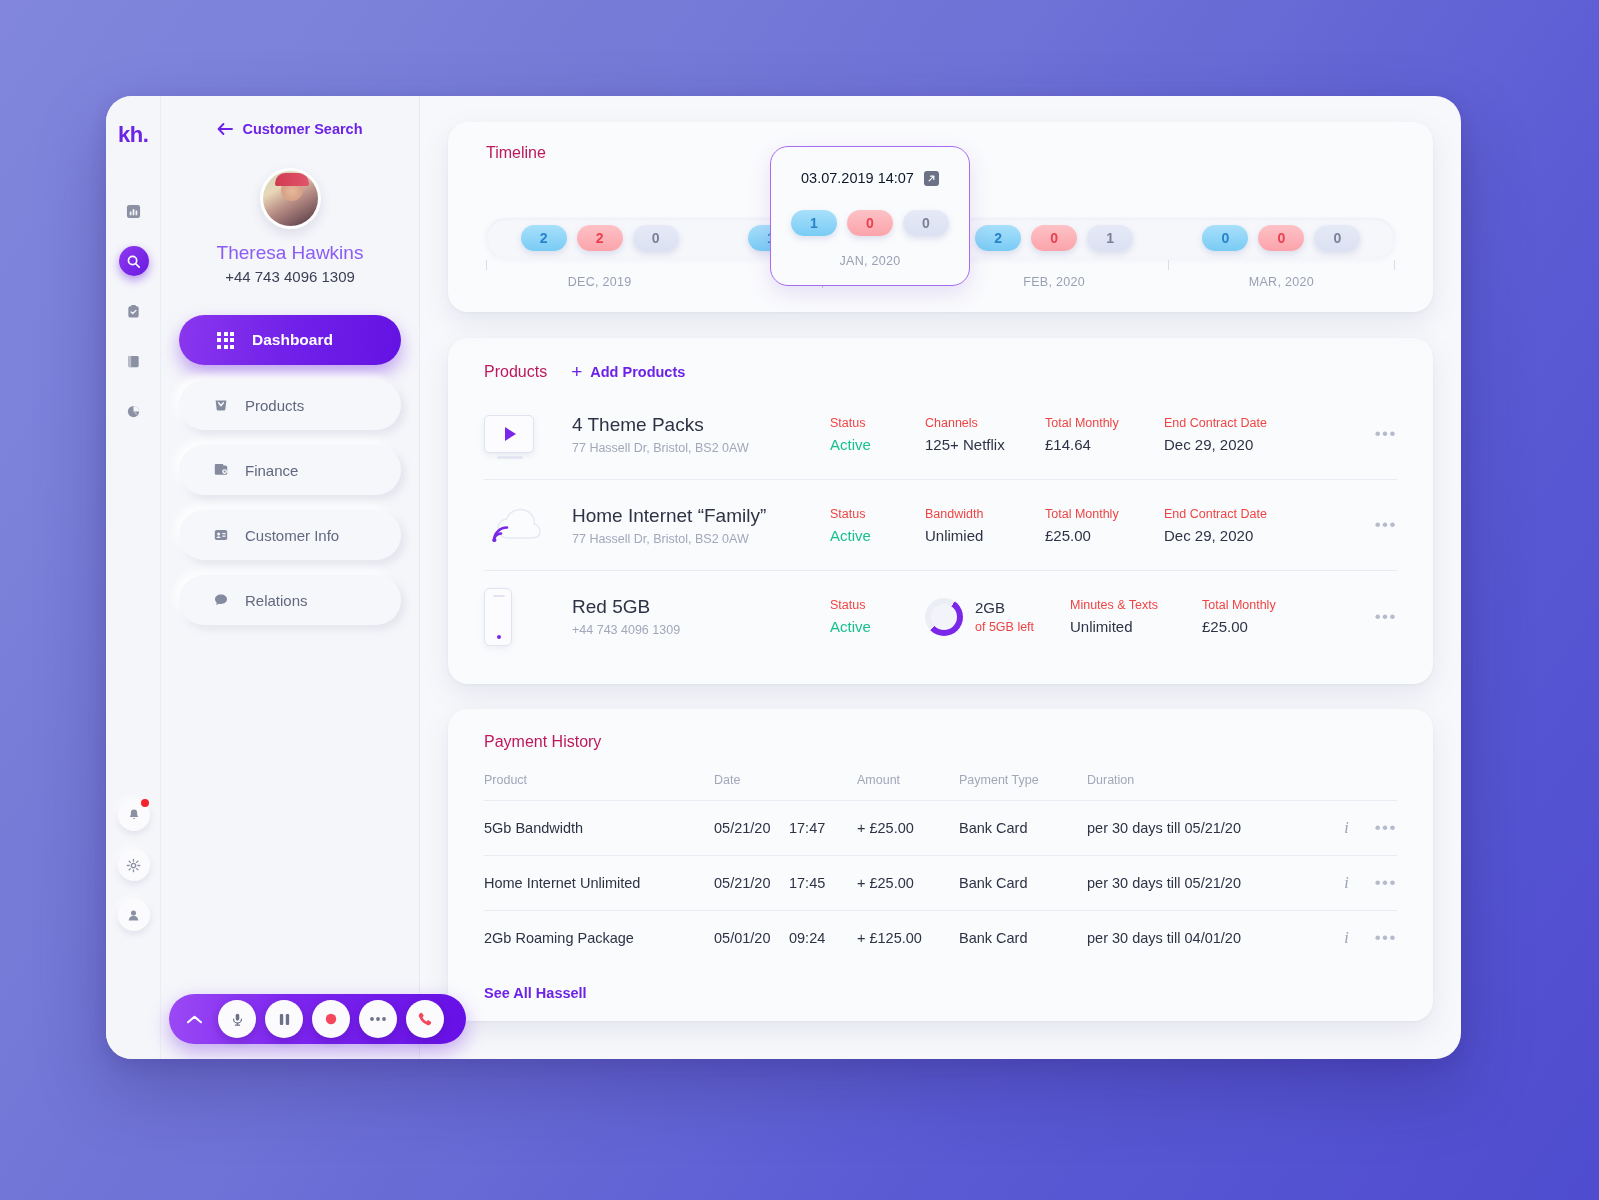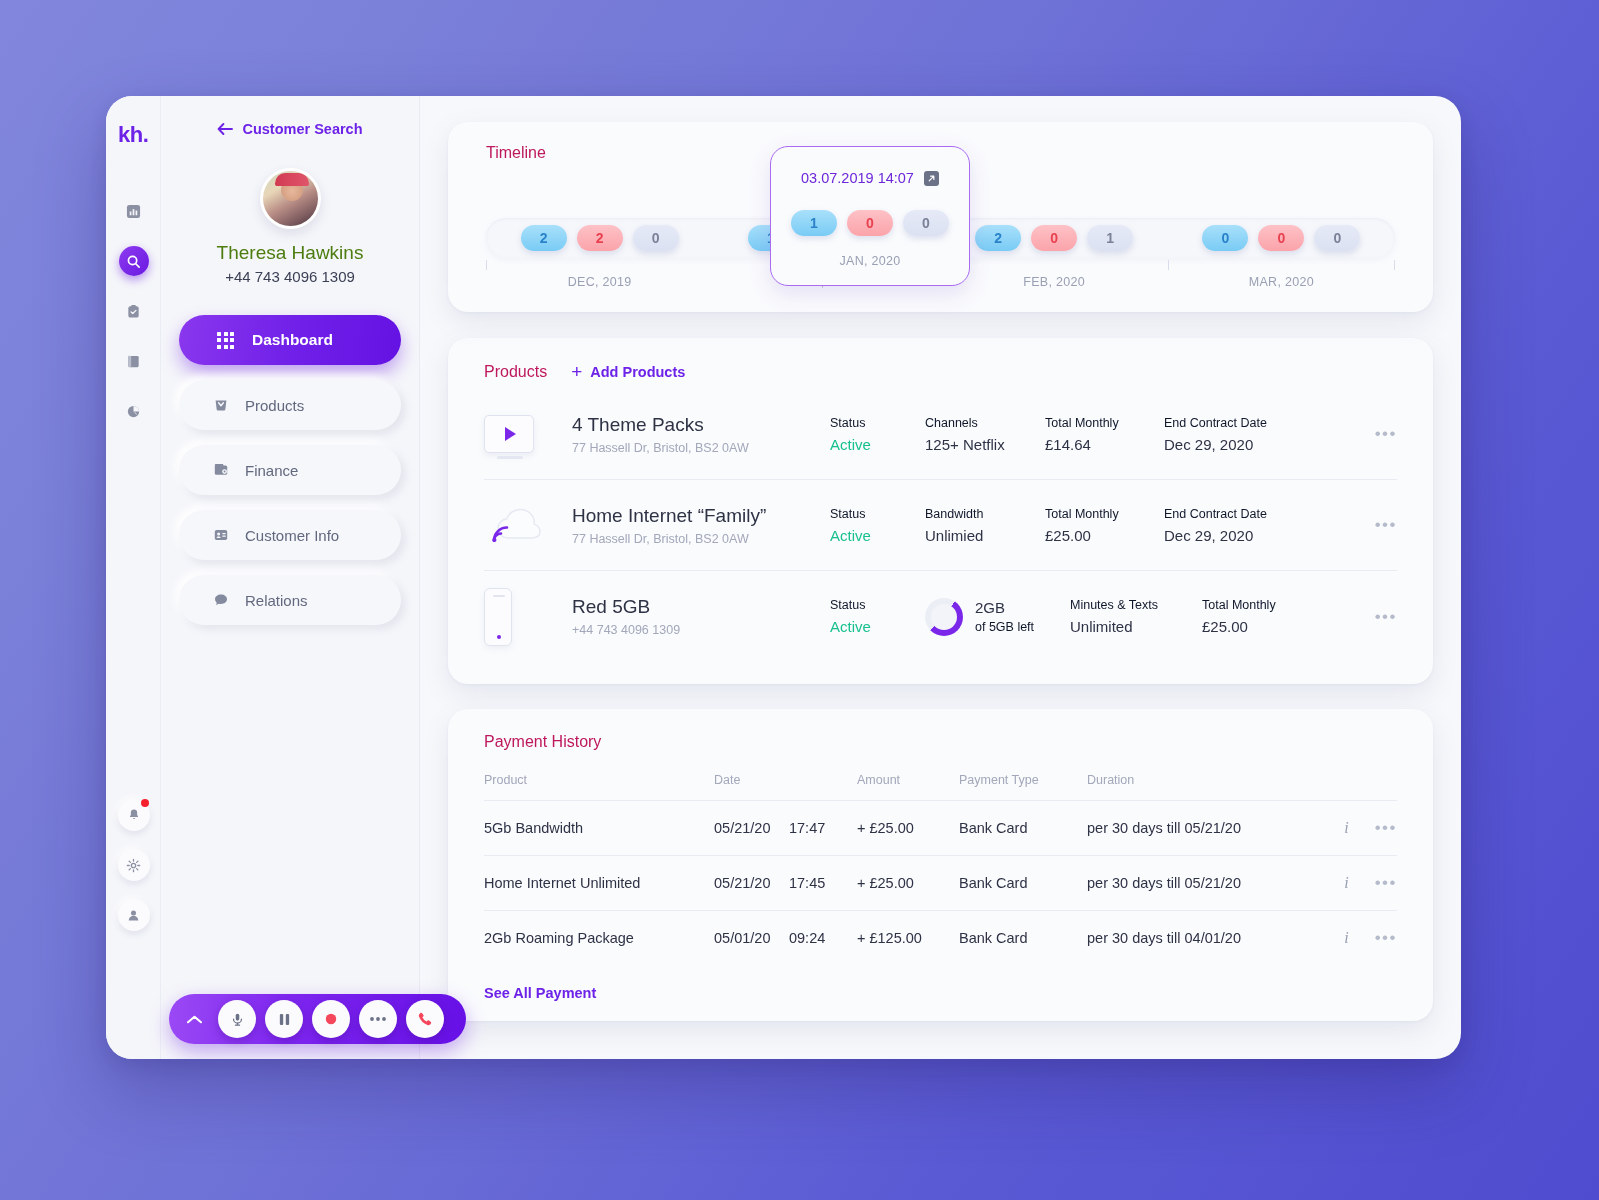--- a/index.html
+++ b/index.html
@@ -98,21 +98,21 @@
     border-radius:50%;
     background: radial-gradient(circle at 50% 55%, #e8b89c 0%, #d49e82 70%, rgba(212,158,130,0) 72%);
   }
   .avatar::after {
     content:""; position:absolute; left:12px; top:2px; width:34px; height:13px;
     border-radius: 16px 16px 4px 4px;
     background: linear-gradient(90deg,#d13b52,#e0556a);
   }
   .cust-name {
     text-align: center; margin-top: 13px;
-    font-size: 19px; color: #4d7c0f; font-weight: 400;
+    font-size: 19px; color: #8b5cf6; font-weight: 400;
   }
   .cust-phone {
     text-align: center; margin-top: 4px;
     font-size: 15px; color: #3a3f54;
   }
   .nav-list { margin-top: 30px; padding: 0 18px; }
   .nav-item {
     height: 50px; border-radius: 26px;
     display: flex; align-items: center;
     padding-left: 34px; gap: 16px;
@@ -201,21 +201,21 @@
     left: 284px; top: -72px;
     width: 200px; height: 140px;
     border: 1.5px solid #a96bf0;
     border-radius: 18px;
     background: #fafbfd;
     box-shadow: 0 8px 22px rgba(120,90,200,.16);
     z-index: 5;
     display: flex; flex-direction: column; align-items: center;
   }
   .popup-date {
-    margin-top: 23px; font-size: 14.5px; color: #6d28d9;
+    margin-top: 23px; font-size: 14.5px; color: #0f172a;
     display: flex; align-items: center; gap: 10px;
   }
   .popup-expand {
     width: 15px; height: 15px; border-radius: 3px;
     background: #6b7186; color: #fff;
     display: flex; align-items: center; justify-content: center;
     font-size: 10px;
   }
   .popup-pills { margin-top: 24px; display: flex; gap: 10px; }
   .popup-month { margin-top: 18px; font-size: 12.5px; color: #9aa0b4; letter-spacing:.3px; }
@@ -233,21 +233,21 @@
     display: flex; align-items: center;
     height: 91px; border-bottom: 1px solid #e9ebf2;
     position: relative;
   }
   .prod-row:last-of-type { border-bottom: none; }
   .prod-icon { width: 88px; flex: 0 0 88px; display: flex; align-items: center; }
   .prod-names { width: 258px; flex: 0 0 258px; }
   .prod-title { font-size: 19px; color: #2e3245; }
   .prod-sub { font-size: 12.5px; color: #a2a7ba; margin-top: 5px; }
   .prod-col { flex: 0 0 auto; }
-  .col-label { font-size: 12.5px; color: #0f172a; }
+  .col-label { font-size: 12.5px; color: #ef4444; }
   .col-value { font-size: 15px; color: #2e3245; margin-top: 6px; }
   .col-value.active { color: #18c08f; }
   .dots {
     position: absolute; right: 0; top: 50%; transform: translateY(-50%);
     color: #b6bbcc; font-size: 17px; letter-spacing: 1.5px;
   }
 
   
   .tv {
     width: 50px; height: 38px; border-radius: 5px;
@@ -713,17 +713,17 @@
             <td>Bank Card</td>
             <td>per 30 days till 04/01/20</td>
             <td class="td-actions">
               <span class="info-i">i</span>
               <span class="dots" style="position:static; transform:none">•••</span>
             </td>
           </tr>
         </tbody>
       </table>
 
-      <div class="see-all">See All Payment</div>
+      <div class="see-all">See All Hassell</div>
     </div>
 
   </div>
 </div>
 
 </body></html>

